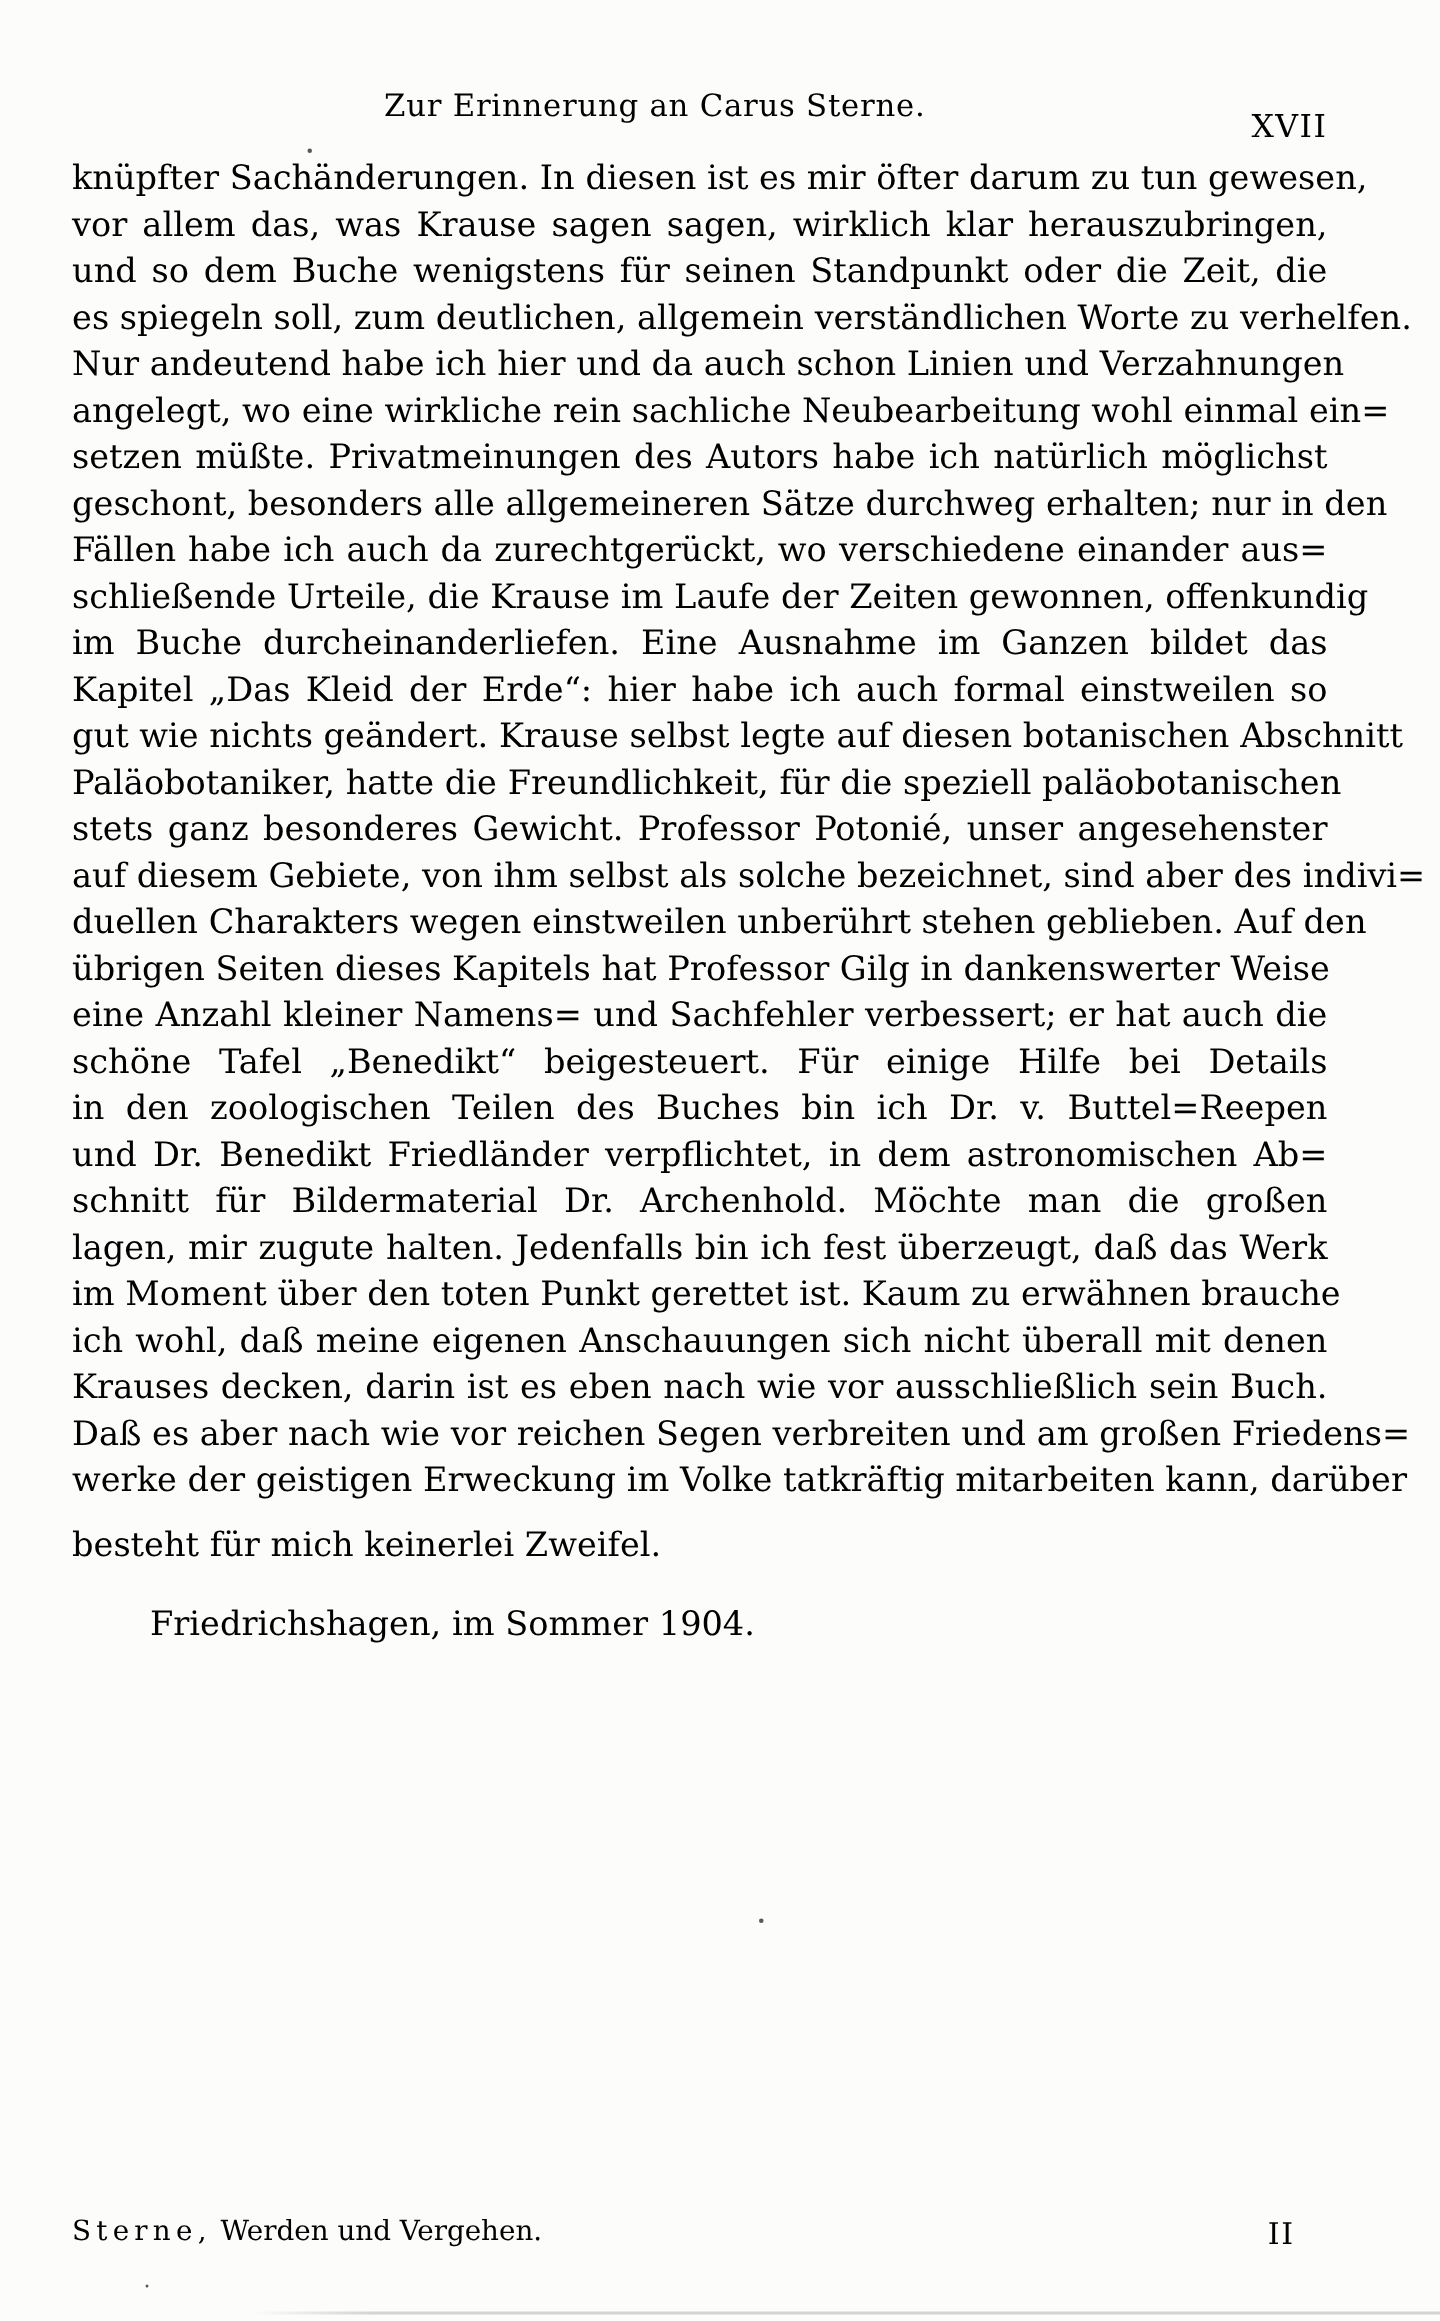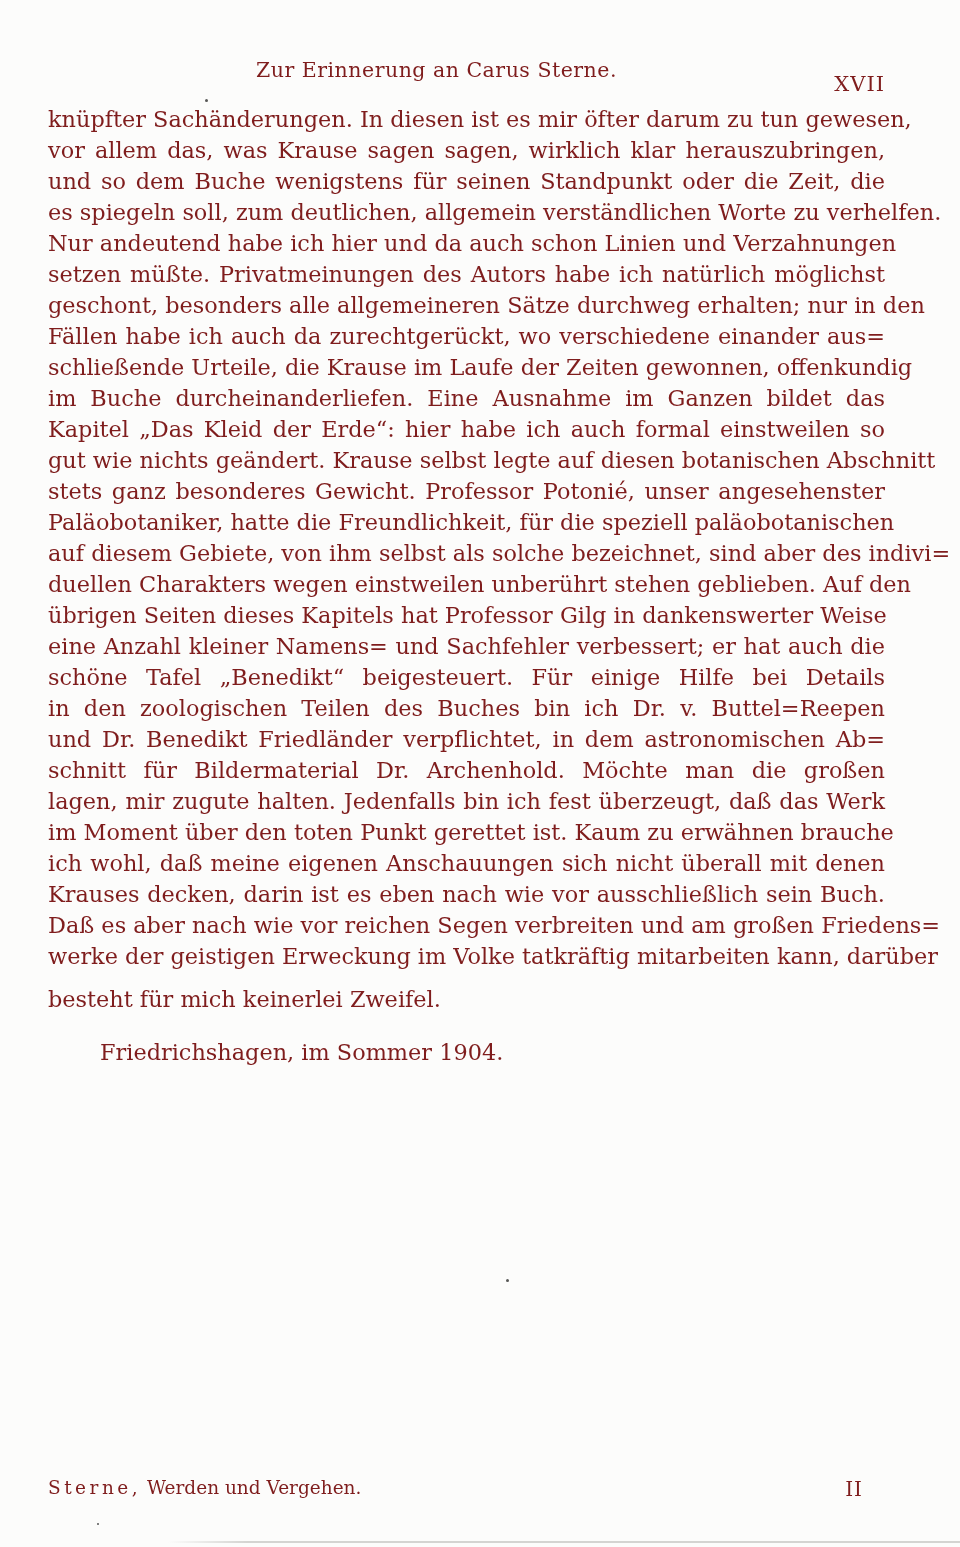--- a/index.html
+++ b/index.html
@@ -6,21 +6,21 @@
     margin: 0;
     padding: 0;
     background: #fbfbfa;
   }
   .page {
     position: relative;
     width: 960px;
     height: 1547px;
     background: #fcfcfb;
     font-family: "DejaVu Serif", serif;
-    color: #7f1d1d;
+    color: #000000;
     overflow: hidden;
   }
   
   .running-head {
     position: absolute;
     top: 58px;
     left: 48px;
     width: 837px;
     height: 30px;
   }
@@ -121,29 +121,30 @@
     <div class="running-title">Zur Erinnerung an Carus Sterne.</div>
     <div class="page-number">XVII</div>
   </div>
 
   <div class="text-block">
     <div class="line">knüpfter Sachänderungen. In diesen ist es mir öfter darum zu tun gewesen,</div>
     <div class="line">vor allem das, was Krause sagen sagen, wirklich klar herauszubringen,</div>
     <div class="line">und so dem Buche wenigstens für seinen Standpunkt oder die Zeit, die</div>
     <div class="line">es spiegeln soll, zum deutlichen, allgemein verständlichen Worte zu verhelfen.</div>
     <div class="line">Nur andeutend habe ich hier und da auch schon Linien und Verzahnungen</div>
+    <div class="line">angelegt, wo eine wirkliche rein sachliche Neubearbeitung wohl einmal ein=</div>
     <div class="line">setzen müßte. Privatmeinungen des Autors habe ich natürlich möglichst</div>
     <div class="line">geschont, besonders alle allgemeineren Sätze durchweg erhalten; nur in den</div>
     <div class="line">Fällen habe ich auch da zurechtgerückt, wo verschiedene einander aus=</div>
     <div class="line">schließende Urteile, die Krause im Laufe der Zeiten gewonnen, offenkundig</div>
     <div class="line">im Buche durcheinanderliefen. Eine Ausnahme im Ganzen bildet das</div>
     <div class="line">Kapitel „Das Kleid der Erde“: hier habe ich auch formal einstweilen so</div>
     <div class="line">gut wie nichts geändert. Krause selbst legte auf diesen botanischen Abschnitt</div>
+    <div class="line">Paläobotaniker, hatte die Freundlichkeit, für die speziell paläobotanischen</div>
     <div class="line">stets ganz besonderes Gewicht. Professor Potonié, unser angesehenster</div>
-    <div class="line">Paläobotaniker, hatte die Freundlichkeit, für die speziell paläobotanischen</div>
     <div class="line">auf diesem Gebiete, von ihm selbst als solche bezeichnet, sind aber des indivi=</div>
     <div class="line">duellen Charakters wegen einstweilen unberührt stehen geblieben. Auf den</div>
     <div class="line">übrigen Seiten dieses Kapitels hat Professor Gilg in dankenswerter Weise</div>
     <div class="line">eine Anzahl kleiner Namens= und Sachfehler verbessert; er hat auch die</div>
     <div class="line">schöne Tafel „Benedikt“ beigesteuert. Für einige Hilfe bei Details</div>
     <div class="line">in den zoologischen Teilen des Buches bin ich Dr. v. Buttel=Reepen</div>
     <div class="line">und Dr. Benedikt Friedländer verpflichtet, in dem astronomischen Ab=</div>
     <div class="line">schnitt für Bildermaterial Dr. Archenhold. Möchte man die großen</div>
     <div class="line">lagen, mir zugute halten. Jedenfalls bin ich fest überzeugt, daß das Werk</div>
     <div class="line">im Moment über den toten Punkt gerettet ist. Kaum zu erwähnen brauche</div>

